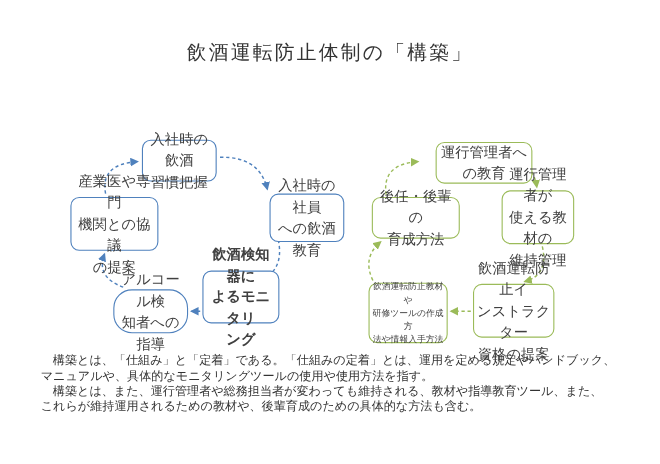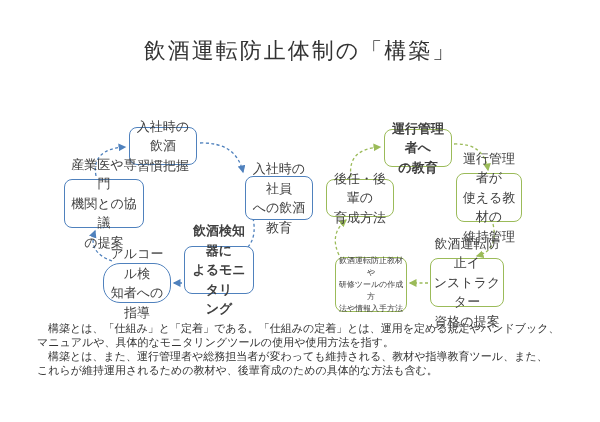--- a/index.html
+++ b/index.html
@@ -13,21 +13,21 @@
   .slide{
     position:relative;
     width:600px;height:422px;
     background:#ffffff;
     overflow:hidden;
   }
   .title{
     position:absolute;
     left:0;top:36px;width:600px;
     text-align:center;
-    font-size:22px;
+    font-size:18px;
     letter-spacing:2px;
     color:#333333;
     white-space:pre-line;
   }
   svg.arrows{
     position:absolute;left:0;top:0;width:600px;height:422px;
   }
   svg.arrows path.flow{
     fill:none;
     stroke-width:1.3px;
@@ -47,25 +47,25 @@
     color:var(--c-text);
     white-space:pre-line;
     padding:2px;
   }
   .box.green{border-color:var(--c-green);}
   .b-l1{left:129px;top:127px;width:68px;height:38px;}
   .b-l2{left:213px;top:176px;width:68px;height:44px;margin-left:32px;}
   .b-l3{left:184px;top:246px;width:70px;height:48px;font-weight:bold;}
   .b-l4{left:103px;top:263px;width:68px;height:40px;border-radius:17px;}
   .b-l5{left:64px; top:179px;width:80px;height:49px;}
-  .b-r1{left:384px;top:129px;width:68px;height:38px;font-weight:bold;}
+  .b-r1{left:396px;top:129px;width:88px;height:38px;}
   .b-r2{left:456px;top:173px;width:66px;height:49px;}
   .b-r3{left:430px;top:258px;width:74px;height:49px;}
   .b-r4{left:335px;top:257px;width:72px;height:55px;font-size:8px;}
-  .b-r5{left:326px;top:179px;width:68px;height:38px;}
+  .b-r5{left:338px;top:179px;width:80px;height:38px;}
   .bodytext{
     position:absolute;
     left:37px;top:321px;width:540px;
     font-size:11px;
     line-height:14px;
     color:#333333;
   }
   .bodytext .para{white-space:pre-line;}
 </style>
 </head>

